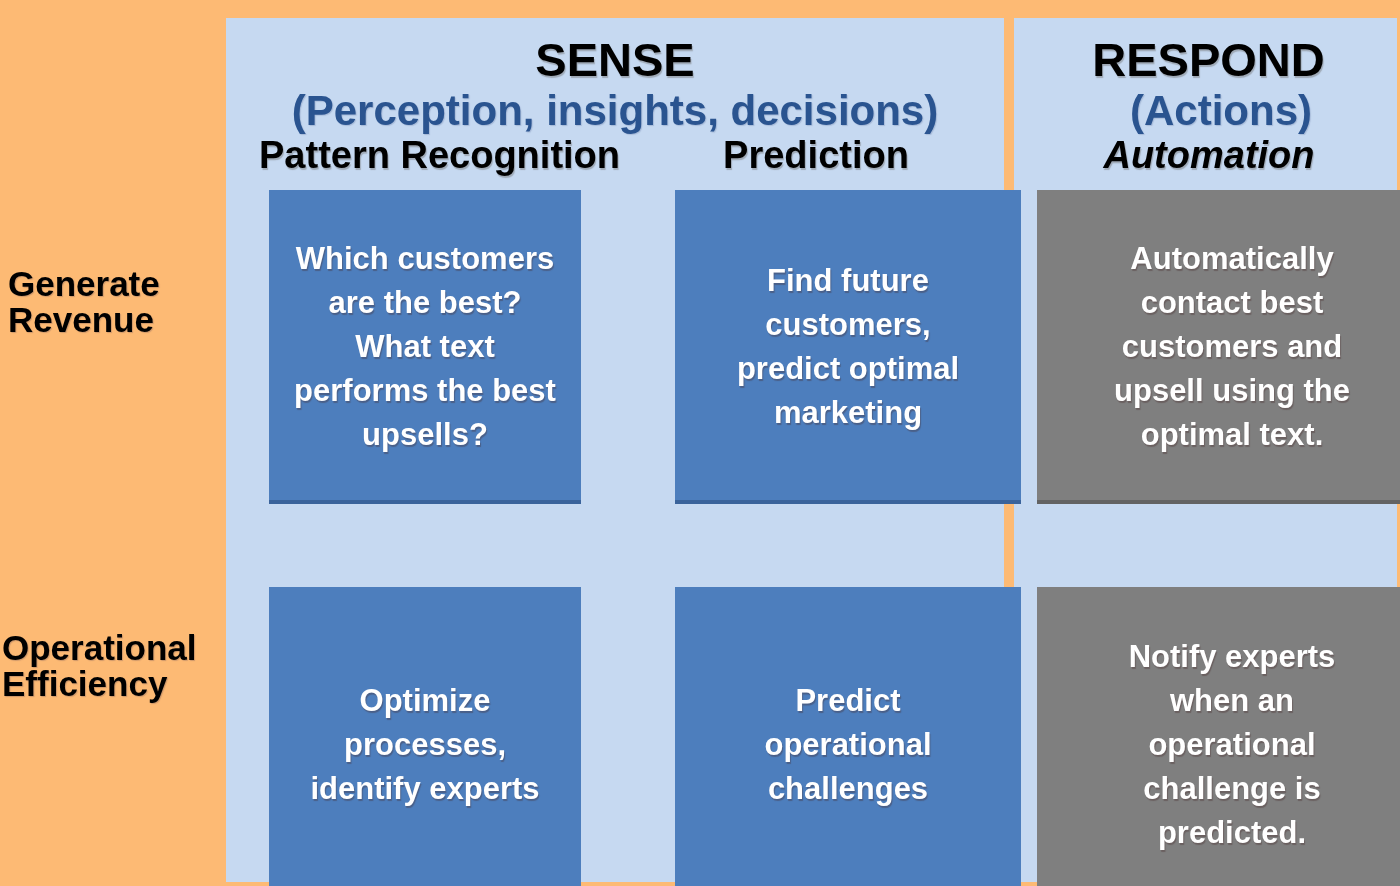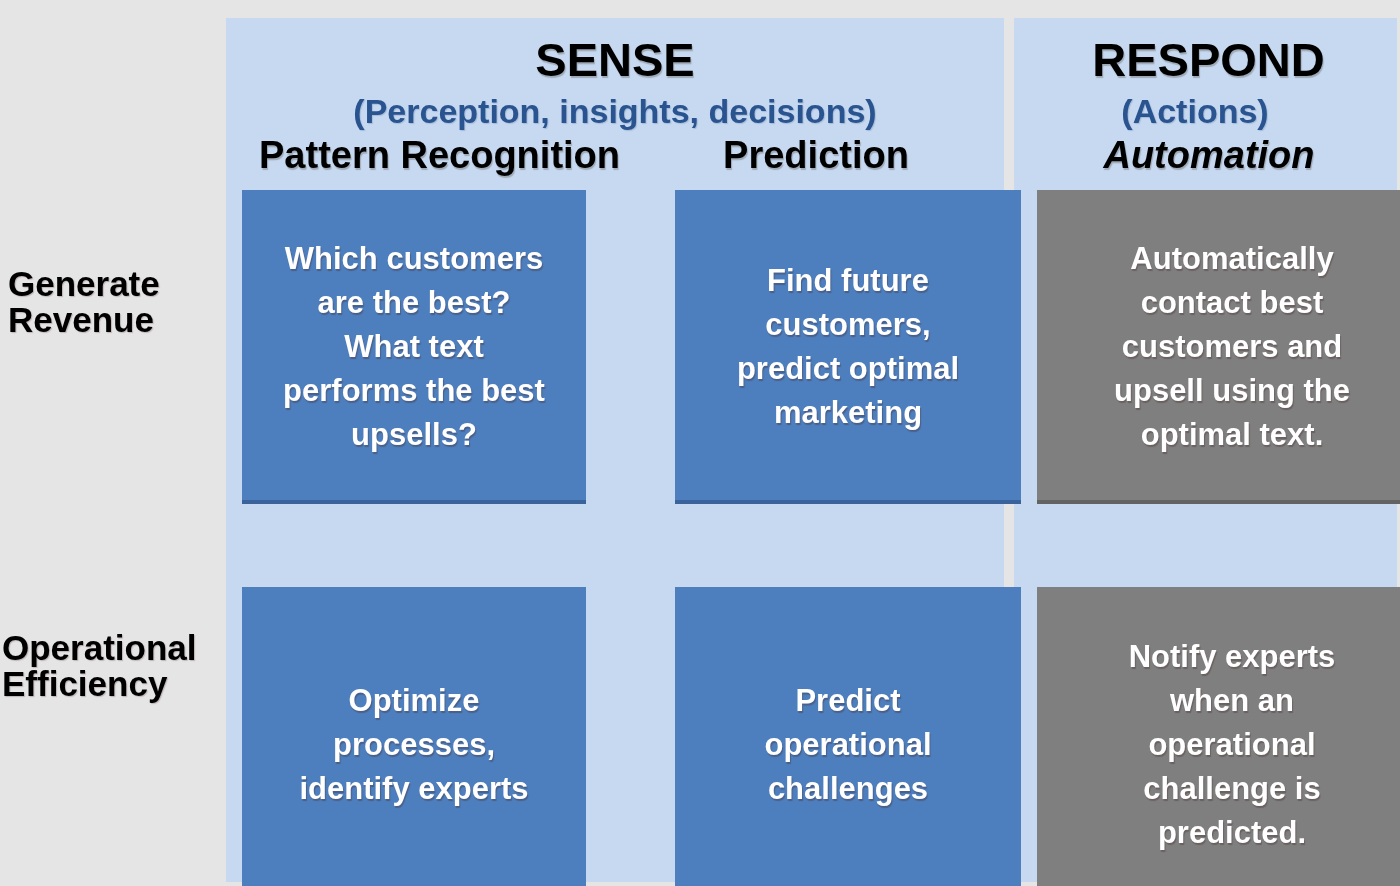--- a/index.html
+++ b/index.html
@@ -8,21 +8,21 @@
     --respond-box: #7f7f7f;
     --subtitle-text: #2a5490;
     --box-text: #ffffff;
     --header-text: #000000;
   }
   html, body { margin: 0; padding: 0; background: #ffffff; }
   .stage {
     position: relative;
     width: 1400px;
     height: 886px;
-    background: #e5e5e5;
+    background: #fdba74;
     font-family: "Liberation Sans", sans-serif;
     overflow: hidden;
   }
   .panel {
     position: absolute;
     top: 18px;
     height: 864px;
     background: var(--panel-bg);
   }
   .panel.sense   { left: 226px; width: 778px; }
@@ -38,30 +38,30 @@
     text-align: center;
     text-shadow: 1px 2px 1px rgba(110,110,110,0.45);
     white-space: nowrap;
   }
   .panel-title.sense-t   { left: 226px; width: 778px; }
   .panel-title.respond-t { left: 1014px; width: 389px; }
 
   .panel-subtitle {
     position: absolute;
     top: 90px;
-    font-size: 34px;
+    font-size: 42px;
     line-height: 42px;
     font-weight: bold;
     color: var(--subtitle-text);
     text-align: center;
     text-shadow: 1px 1px 1px rgba(120,140,180,0.4);
     white-space: nowrap;
   }
   .panel-subtitle.sense-t   { left: 226px; width: 778px; }
-  .panel-subtitle.respond-t { left: 1024px; width: 342px; }
+  .panel-subtitle.respond-t { left: 1050px; width: 342px; }
 
   .col-header {
     position: absolute;
     top: 132px;
     font-size: 38px;
     line-height: 46px;
     font-weight: bold;
     color: var(--header-text);
     text-align: center;
     text-shadow: 1px 2px 1px rgba(110,110,110,0.45);
@@ -97,21 +97,21 @@
     text-shadow: 1px 2px 1px rgba(70,40,40,0.35);
   }
   .cell.blue {
     background: var(--sense-box);
     box-shadow: inset 0 -4px 0 rgba(15,35,75,0.30);
   }
   .cell.gray {
     background: var(--respond-box);
     box-shadow: inset 0 -4px 0 rgba(0,0,0,0.22);
   }
-  .cell.c1 { left: 242px;  width: 344px; text-align: center; }
+  .cell.c1 { left: 269px;  width: 312px; text-align: center; }
   .cell.c2 { left: 675px;  width: 346px; }
   .cell.c3 { left: 1037px; width: 344px; padding-left: 23px; }
   .cell.r1 { top: 190px; height: 314px; }
   .cell.r2 { top: 552px; height: 316px; margin-top: 35px; }
 </style>
 </head>
 <body>
 
 <div class="stage">
 

